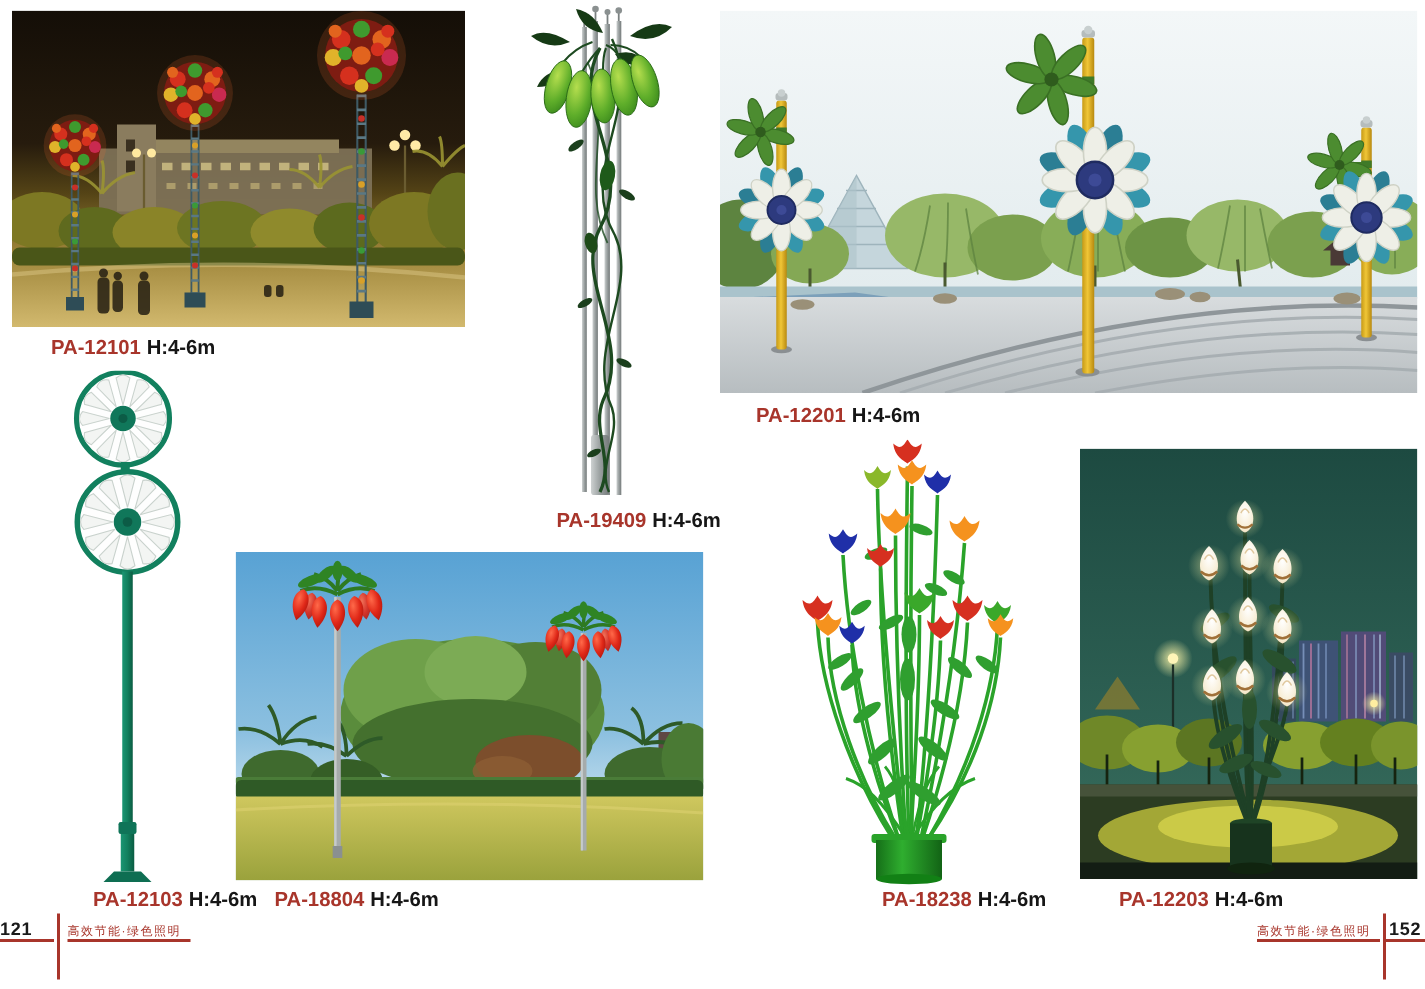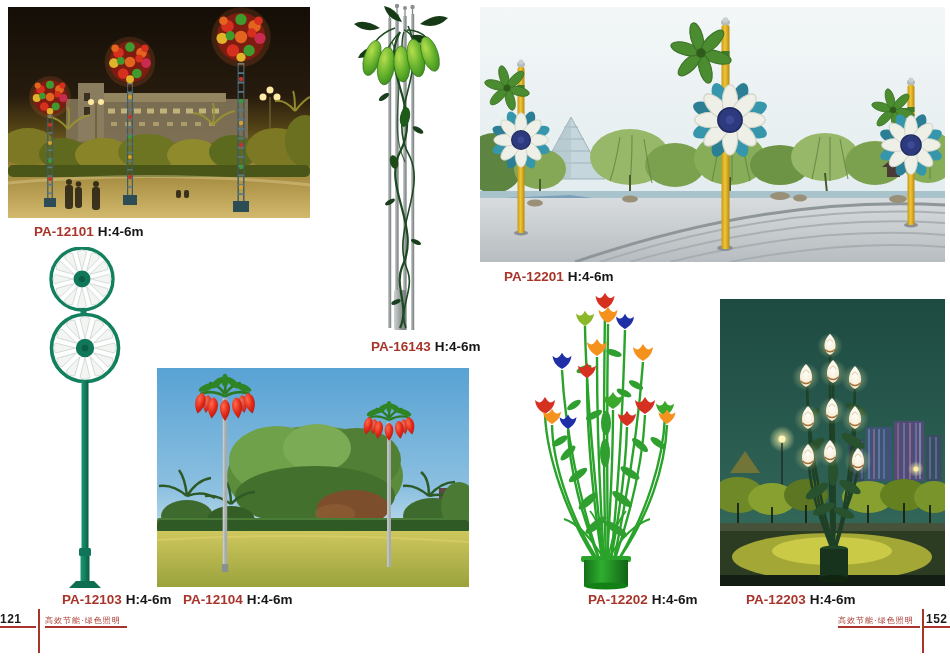--- a/index.html
+++ b/index.html
@@ -204,21 +204,21 @@
         <ellipse cx="36" cy="64" rx="8.5" ry="19" transform="rotate(7 36 64)"></ellipse>
         <ellipse cx="52" cy="62" rx="8" ry="18" transform="rotate(-4 52 62)"></ellipse>
         <ellipse cx="66" cy="56" rx="8.5" ry="19" transform="rotate(-10 66 56)"></ellipse>
         <ellipse cx="80" cy="52" rx="8" ry="18" transform="rotate(-18 80 52)"></ellipse>
       </g>
       <ellipse cx="55" cy="115" rx="5" ry="10" transform="rotate(10 55 115)" fill="#1e5a1a"></ellipse>
       <ellipse cx="44" cy="160" rx="4" ry="7" transform="rotate(-15 44 160)" fill="#1e4a18"></ellipse>
     </svg>
   </figure>
   <div class="plabel" style="left:345px;top:339px">
-    <span class="pid">PA-16143</span><span class="pspec">H:4-6m</span>
+    <span class="pid">PA-19409</span><span class="pspec">H:4-6m</span>
   </div>
 
   <figure class="photo" style="left:480px;top:7px;width:465px;height:255px">
     <svg width="465" height="255" viewBox="0 0 465 255">
       <defs>
         <linearGradient id="pkSky" x1="0" y1="0" x2="0" y2="1">
           <stop offset="0" stop-color="#f3f7f8"></stop>
             <stop offset="0.6" stop-color="#e6eef0"></stop>
             <stop offset="1" stop-color="#dce8eb"></stop>
         </linearGradient>
@@ -461,21 +461,21 @@
       <rect x="65.8" y="30" width="1.6" height="172" fill="#c6cbcb"></rect>
       <rect x="64.8" y="196" width="6.4" height="8" fill="#8a9090"></rect>
       <use href="#chCluster" transform="translate(68,26) scale(1.12)"></use>
 
       <rect x="230.2" y="54" width="3.8" height="145" fill="#a6abab"></rect>
       <rect x="230.2" y="54" width="1.4" height="145" fill="#c6cbcb"></rect>
       <use href="#chCluster" transform="translate(232,50) scale(0.95)"></use>
     </svg>
   </figure>
   <div class="plabel" style="left:157px;top:592px">
-    <span class="pid">PA-12104</span><span class="pspec">H:4-6m</span>
+    <span class="pid">PA-18804</span><span class="pspec">H:4-6m</span>
   </div>
 
   <figure class="photo" style="left:518px;top:293px;width:200px;height:298px">
     <svg width="200" height="298" viewBox="0 0 200 298">
       <defs>
         <linearGradient id="tlPot" x1="0" y1="0" x2="1" y2="0">
           <stop offset="0" stop-color="#156f18"></stop>
             <stop offset="0.4" stop-color="#2fae2f"></stop>
             <stop offset="1" stop-color="#126315"></stop>
         </linearGradient>
@@ -540,21 +540,21 @@
       <use href="#tlF" transform="translate(127,121)" fill="#d63020"></use>
       <use href="#tlF" transform="translate(147,123) scale(0.9)" fill="#3aa82a"></use>
       <use href="#tlF" transform="translate(149,131) scale(0.85)" fill="#f5921e"></use>
       <use href="#tlF" transform="translate(109,133) scale(0.9)" fill="#d63020"></use>
       <rect x="63" y="263" width="50" height="6" rx="2" fill="#2aa32a"></rect>
       <rect x="66" y="267" width="44" height="26" fill="url(#tlPot)"></rect>
       <ellipse cx="88" cy="293" rx="22" ry="3.5" fill="#128015"></ellipse>
     </svg>
   </figure>
   <div class="plabel" style="left:562px;top:592px">
-    <span class="pid">PA-12202</span><span class="pspec">H:4-6m</span>
+    <span class="pid">PA-18238</span><span class="pspec">H:4-6m</span>
   </div>
 
   <figure class="photo" style="left:720px;top:299px;width:225px;height:287px">
     <svg width="225" height="287" viewBox="0 0 225 287">
       <defs>
         <linearGradient id="ltSky" x1="0" y1="0" x2="0" y2="1">
           <stop offset="0" stop-color="#1d4a41"></stop>
             <stop offset="0.65" stop-color="#2e6154"></stop>
             <stop offset="1" stop-color="#3a6f5e"></stop>
         </linearGradient>

